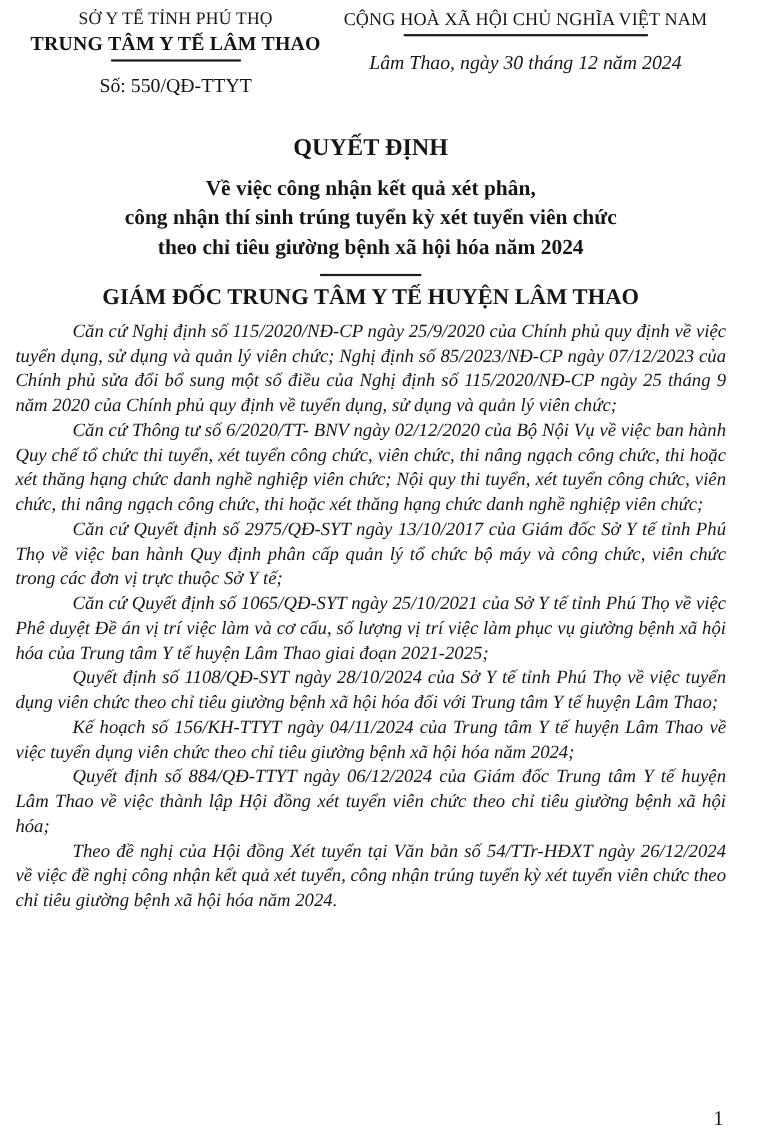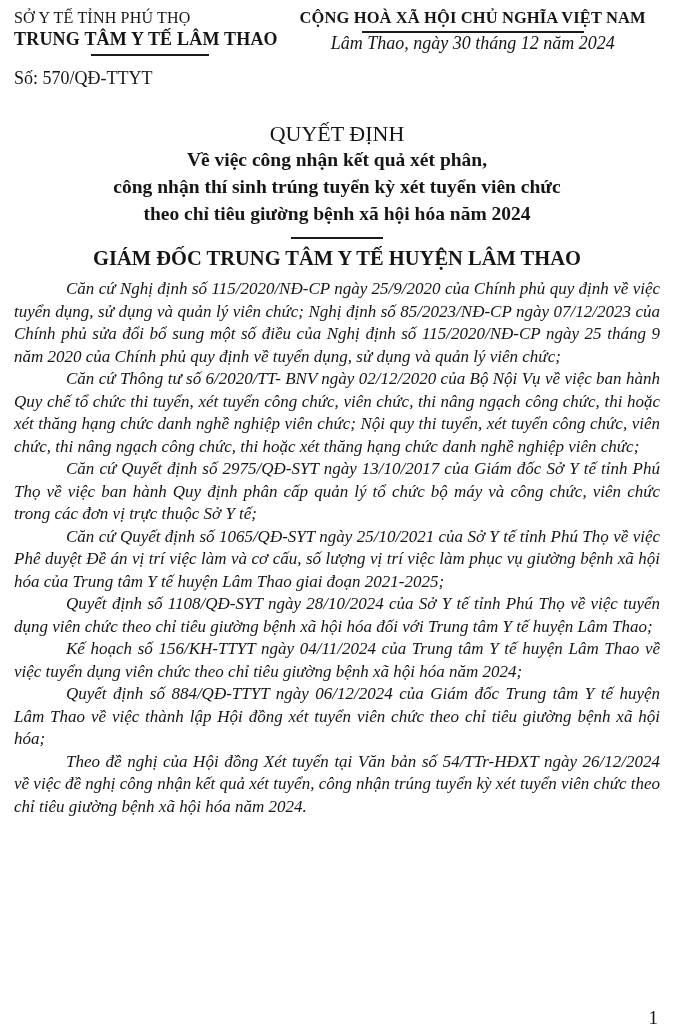--- a/index.html
+++ b/index.html
@@ -19,20 +19,22 @@
     overflow: hidden;
   }
 
   
   .doc-header {
     display: flex;
     align-items: flex-start;
   }
   .header-left {
     flex: 0 0 42%;
+    text-align: center;
+    margin-left: 10px;
   }
   .header-right {
     flex: 1 1 58%;
     text-align: center;
   }
   .agency-parent {
     font-size: 16px;
     line-height: 20px;
     letter-spacing: 0.2px;
   }
@@ -50,46 +52,47 @@
   .rule-agency { width: 118px; }
   .rule-motto  { width: 222px; }
   .doc-number {
     font-size: 18px;
     line-height: 21px;
     margin-top: 12px;
   }
   .national-line1 {
     font-size: 16.5px;
     line-height: 19px;
-    font-weight: bold;
+    font-weight: normal;
     letter-spacing: 0.1px;
     white-space: nowrap;
   }
   .national-motto {
     font-size: 18.5px;
     line-height: 22px;
     font-weight: bold;
     margin-top: 2px;
   }
   .place-date {
     font-size: 18px;
     line-height: 21px;
     font-style: italic;
+    margin-top: 14px;
   }
 
   
   .title-block {
     text-align: center;
     margin-top: 33px;
   }
   .decision-heading {
     font-size: 22px;
     line-height: 24px;
-    font-weight: normal;
-    margin: 0;
+    font-weight: bold;
+    margin: 12px;
   }
   .subtitle-line {
     font-size: 19.5px;
     line-height: 27px;
     font-weight: bold;
   }
   .title-divider {
     width: 92px;
     height: 2px;
     background: #1a1a1a;
@@ -128,21 +131,21 @@
 </head>
 <body>
 
 <div class="page">
 
   <header class="doc-header">
     <div class="header-left">
       <div class="agency-parent">SỞ Y TẾ TỈNH PHÚ THỌ</div>
       <div class="agency-name">TRUNG TÂM Y TẾ LÂM THAO</div>
       <div class="rule rule-agency"></div>
-      <div class="doc-number">Số: 570/QĐ-TTYT</div>
+      <div class="doc-number">Số: 550/QĐ-TTYT</div>
     </div>
     <div class="header-right">
       <div class="national-line1">CỘNG HOÀ XÃ HỘI CHỦ NGHĨA VIỆT NAM</div>
       <div class="rule rule-motto"></div>
       <div class="place-date">Lâm Thao, ngày 30 tháng 12 năm 2024</div>
     </div>
   </header>
 
   <section class="title-block">
     <h1 class="decision-heading">QUYẾT ĐỊNH</h1>

